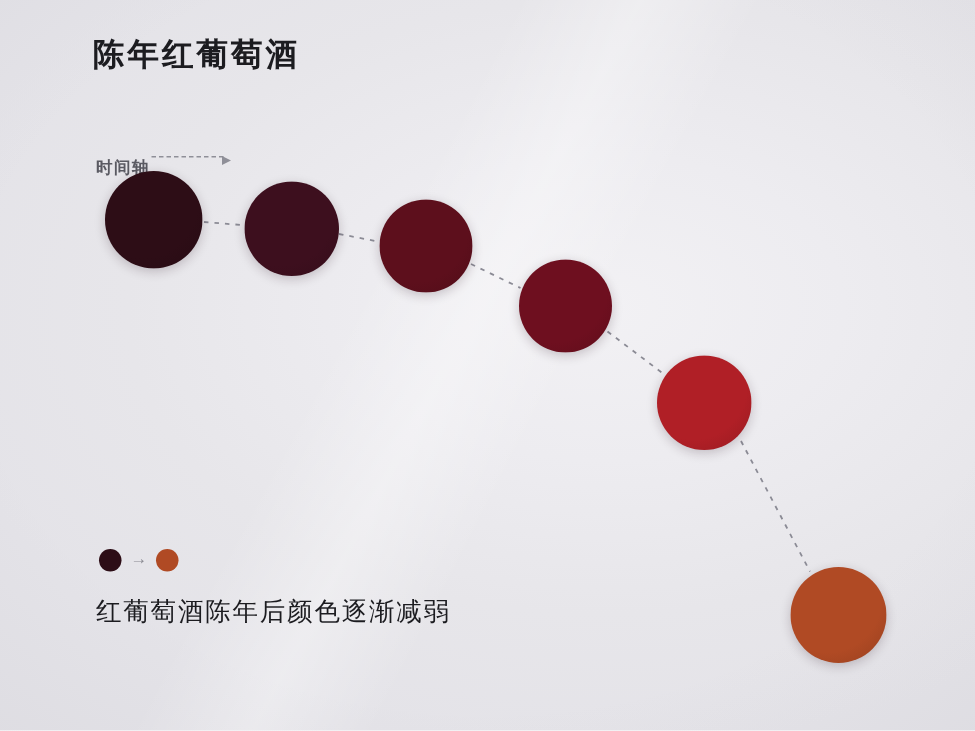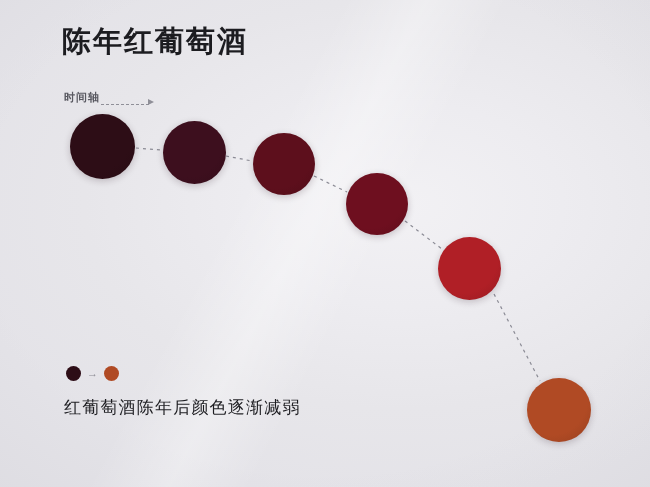--- a/index.html
+++ b/index.html
@@ -35,33 +35,33 @@
     inset: 0;
     background: radial-gradient(ellipse 95% 95% at 50% 45%,
         rgba(0,0,0,0) 55%, rgba(120,118,128,0.10) 100%);
     pointer-events: none;
   }
 
   #title {
     position: absolute;
     left: 62px;
     top: 22px;
-    font-size: 29px;
+    font-size: 21px;
     font-weight: bold;
     letter-spacing: 2px;
     color: #1c1c20;
     white-space: nowrap;
   }
 
   #axis-row {
     position: absolute;
     left: 64px;
-    top: 89px;
+    top: 104px;
     display: flex;
-    align-items: flex-end;
+    align-items: flex-start;
     height: 16px;
   }
   #axis-label {
     font-size: 11px;
     font-weight: bold;
     letter-spacing: 1px;
     color: #5a5a62;
     white-space: nowrap;
   }
   #axis-dash {

